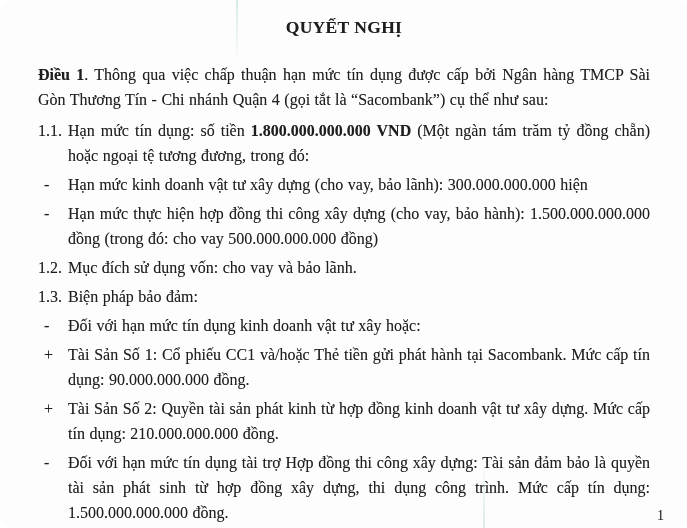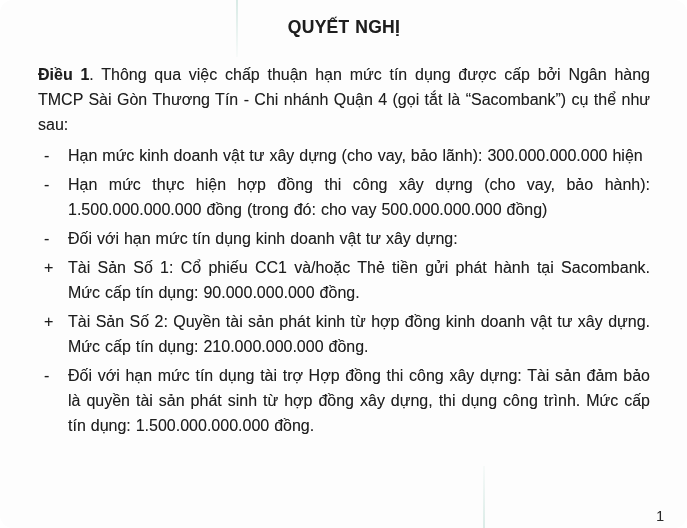--- a/index.html
+++ b/index.html
@@ -2,21 +2,21 @@
 <html><head>
 <meta charset="utf-8">
 <style>
   html, body { margin: 0; padding: 0; background: #ffffff; }
   .page {
     position: relative;
     width: 687px;
     height: 528px;
     box-sizing: border-box;
     background: #fdfdfd;
-    font-family: Liberation Sans, sans-serif;
+    font-family: Liberation Serif, serif;
     font-size: 16px;
     line-height: 25px;
     color: #1e1e1e;
     padding: 16px 37px 0 38px;
     overflow: hidden;
     text-shadow: 0 0 0.6px rgba(40,40,40,0.4);
     word-spacing: 0.5px;
     border-radius: 13px;
   }
   .title {
@@ -60,36 +60,48 @@
 
 <div class="page">
 
   <div class="artifact artifact-top"></div>
   <div class="artifact artifact-bottom"></div>
 
   <h1 class="title">QUYẾT NGHỊ</h1>
 
   <p class="para"><b>Điều 1</b><span>. Thông qua việc chấp thuận hạn mức tín dụng được cấp bởi Ngân hàng TMCP Sài Gòn Thương Tín - Chi nhánh Quận 4 (gọi tắt là “Sacombank”) cụ thể như sau:</span></p>
 
+  <div class="item">
+    <span class="marker">1.1.</span>
+    <div class="content"><span>Hạn mức tín dụng: số tiền </span><b>1.800.000.000.000 VND</b><span> (Một ngàn tám trăm tỷ đồng chẵn) hoặc ngoại tệ tương đương, trong đó:</span></div>
+  </div>
 
   <div class="item">
     <span class="marker sym">-</span>
     <div class="content">Hạn mức kinh doanh vật tư xây dựng (cho vay, bảo lãnh): 300.000.000.000 hiện</div>
   </div>
 
   <div class="item">
     <span class="marker sym">-</span>
     <div class="content">Hạn mức thực hiện hợp đồng thi công xây dựng (cho vay, bảo hành): 1.500.000.000.000 đồng (trong đó: cho vay 500.000.000.000 đồng)</div>
   </div>
 
+  <div class="item">
+    <span class="marker">1.2.</span>
+    <div class="content">Mục đích sử dụng vốn: cho vay và bảo lãnh.</div>
+  </div>
 
+  <div class="item">
+    <span class="marker">1.3.</span>
+    <div class="content">Biện pháp bảo đảm:</div>
+  </div>
 
   <div class="item">
     <span class="marker sym">-</span>
-    <div class="content">Đối với hạn mức tín dụng kinh doanh vật tư xây dựng:</div>
+    <div class="content">Đối với hạn mức tín dụng kinh doanh vật tư xây hoặc:</div>
   </div>
 
   <div class="item">
     <span class="marker sym">+</span>
     <div class="content">Tài Sản Số 1: Cổ phiếu CC1 và/hoặc Thẻ tiền gửi phát hành tại Sacombank. Mức cấp tín dụng: 90.000.000.000 đồng.</div>
   </div>
 
   <div class="item">
     <span class="marker sym">+</span>
     <div class="content">Tài Sản Số 2: Quyền tài sản phát kinh từ hợp đồng kinh doanh vật tư xây dựng. Mức cấp tín dụng: 210.000.000.000 đồng.</div>

